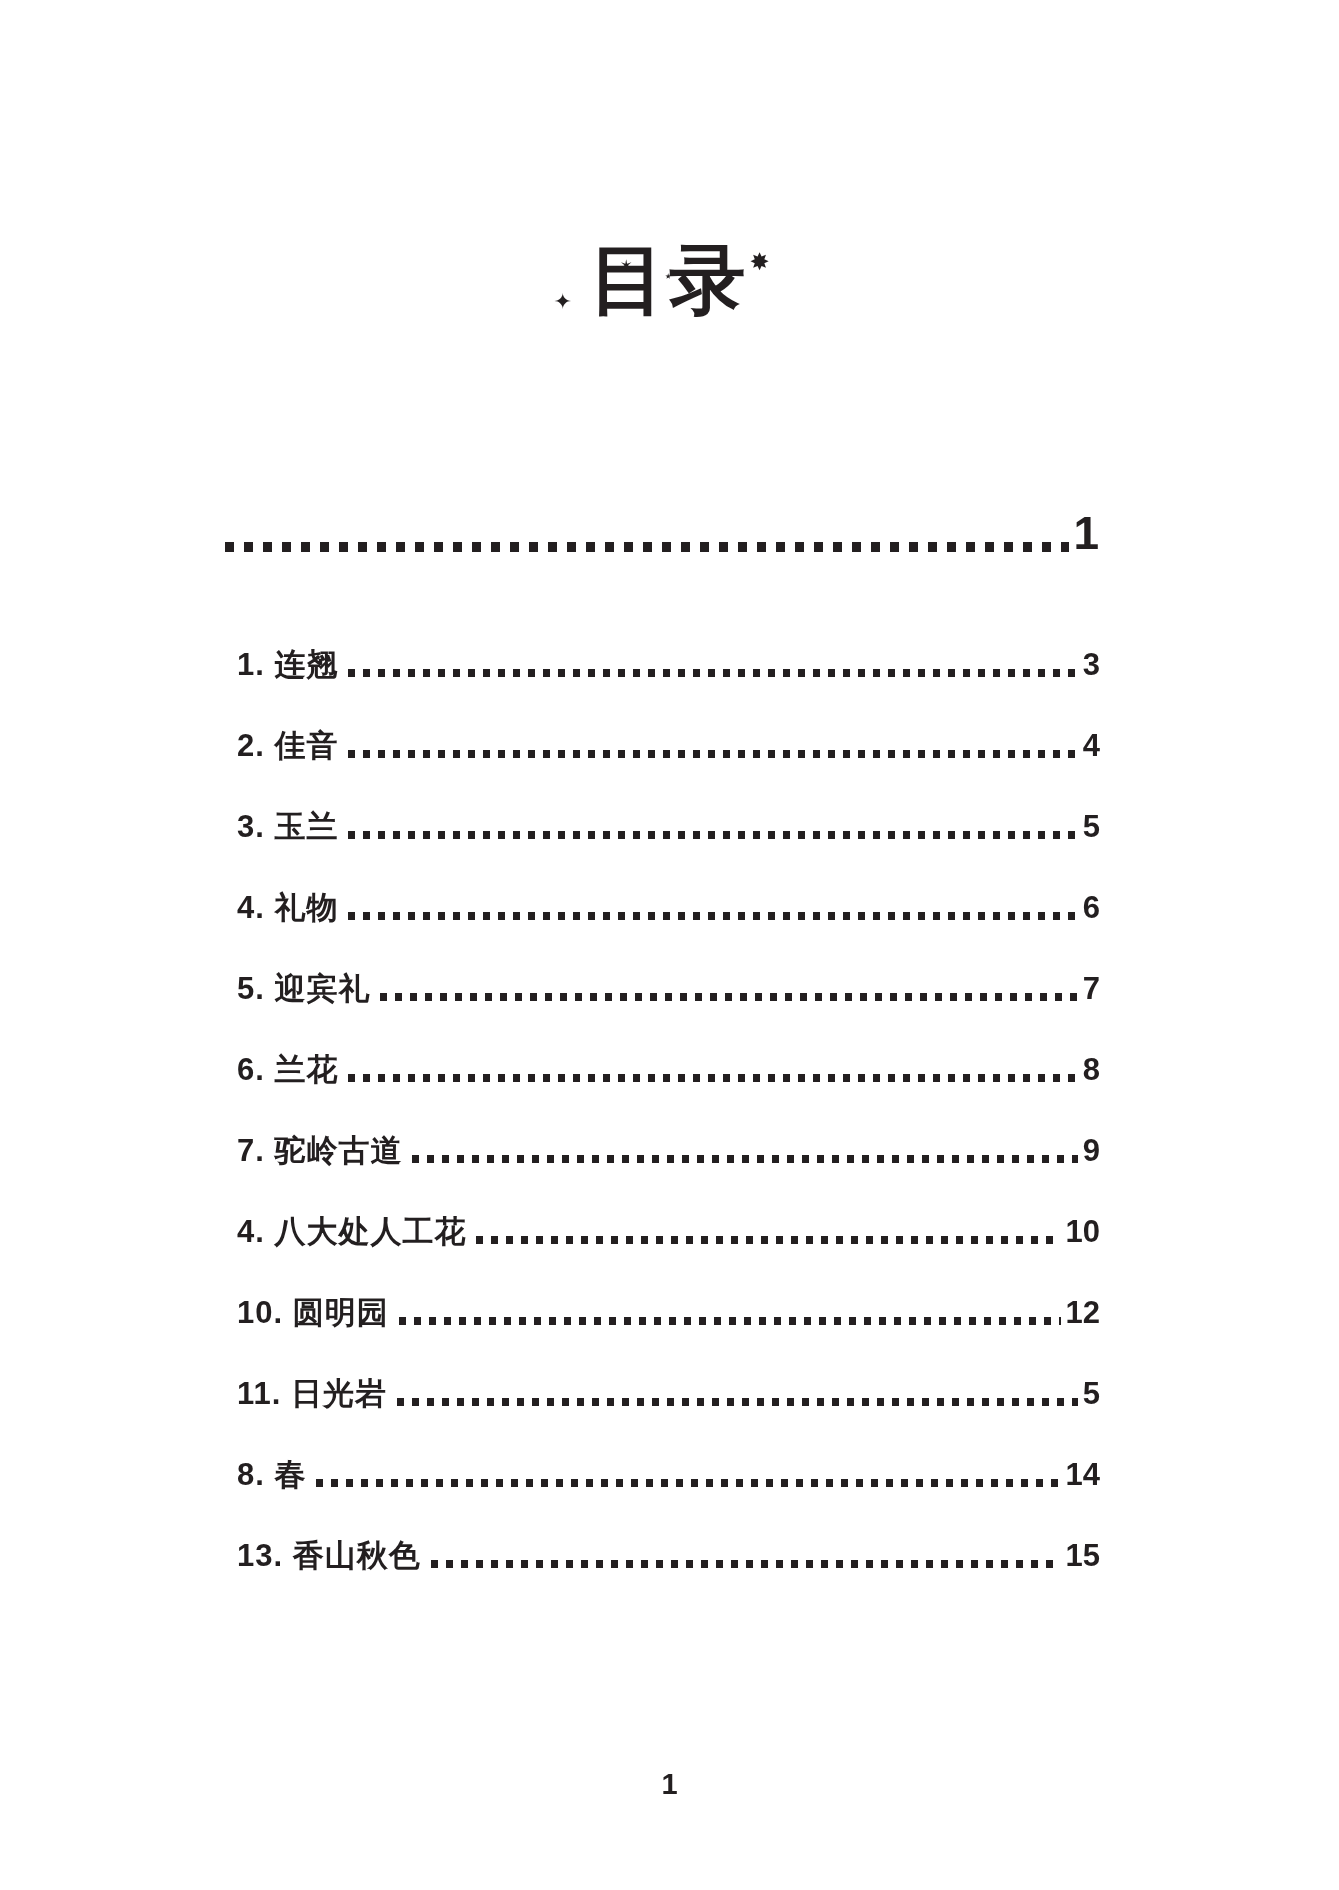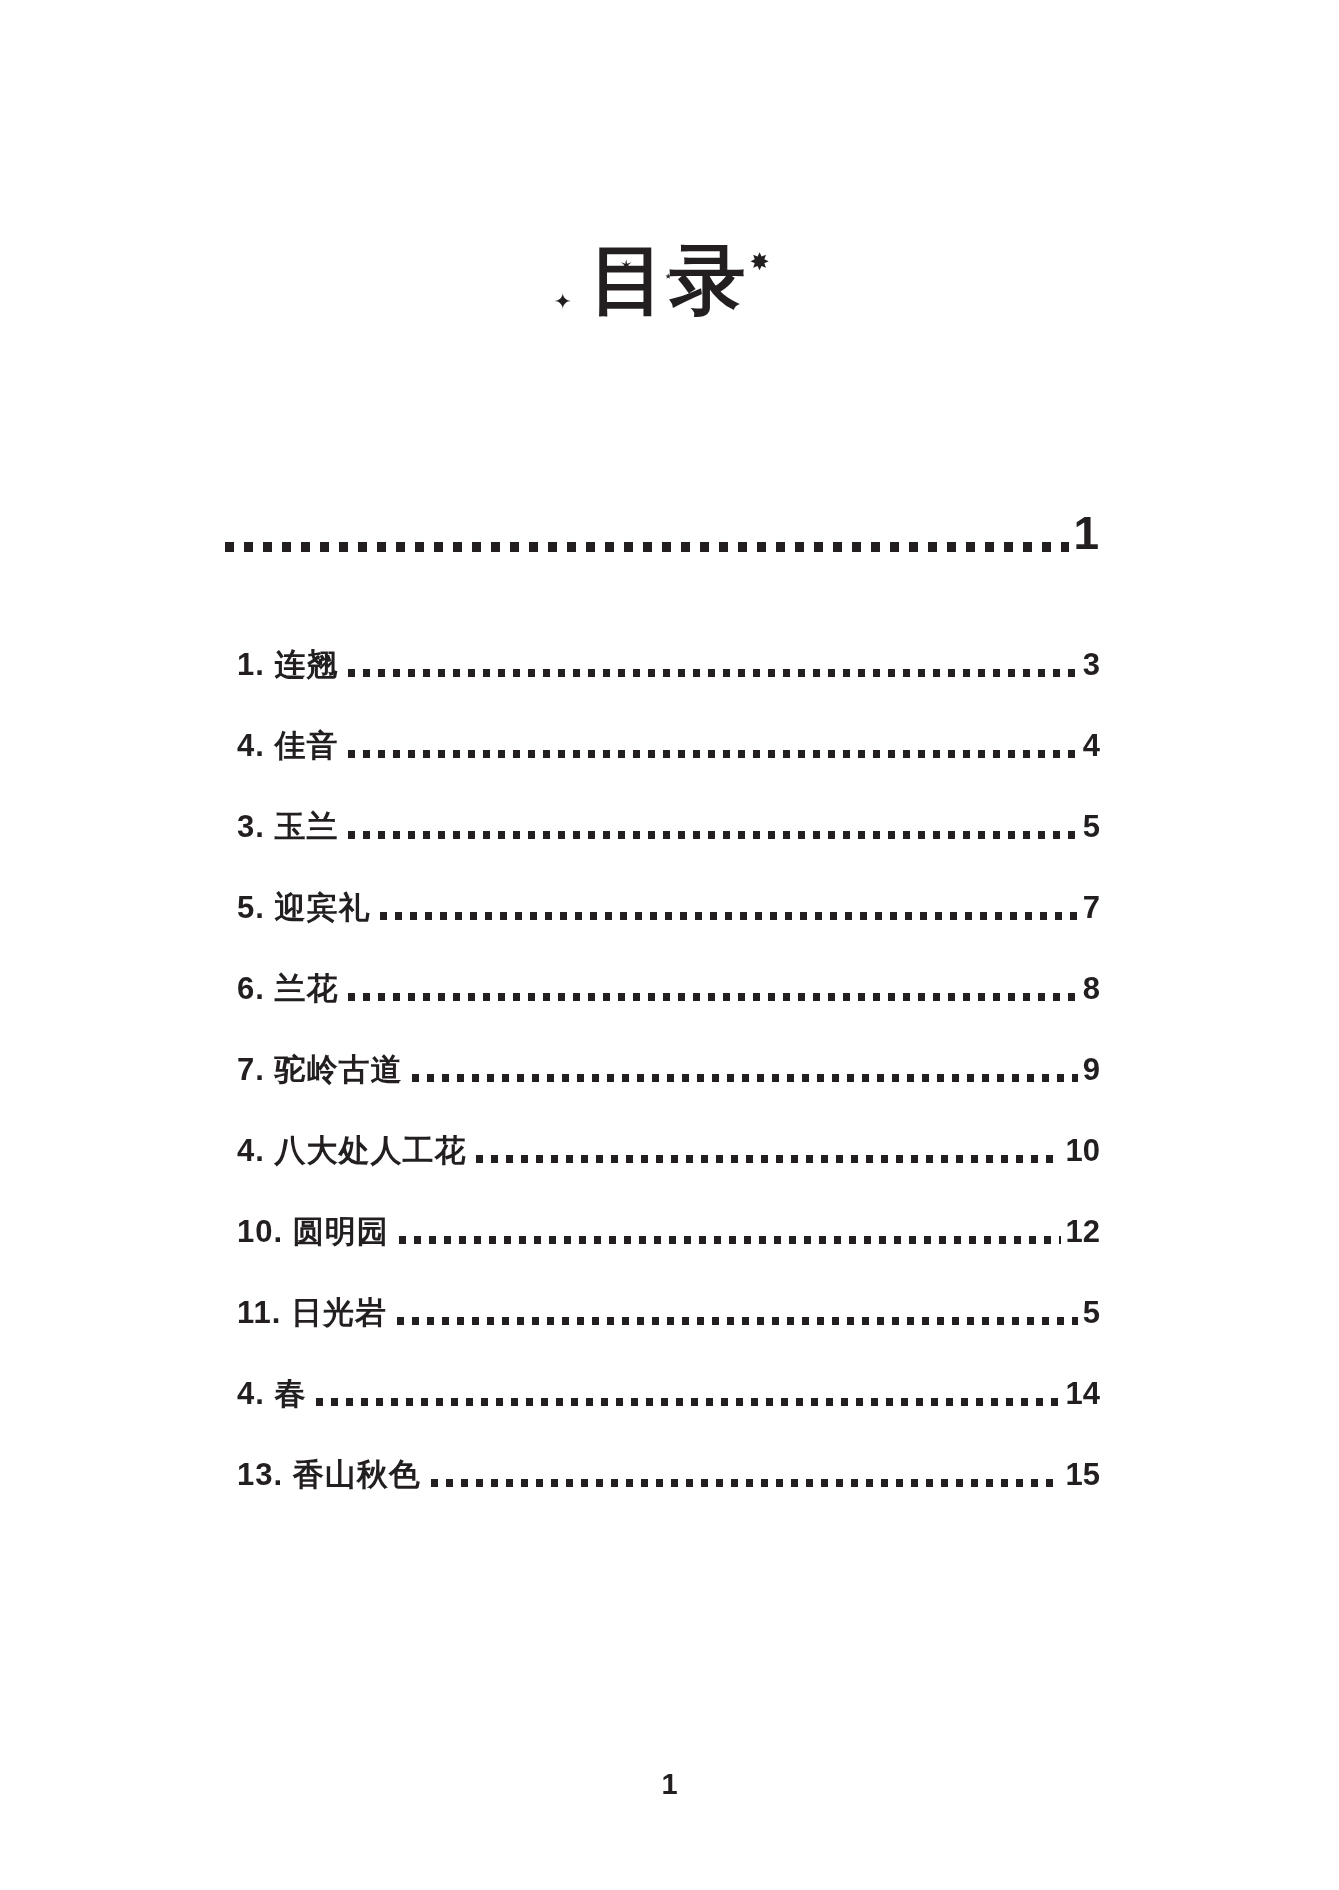--- a/index.html
+++ b/index.html
@@ -114,28 +114,33 @@
     <span class="pagenum">1</span>
   </div>
 
   <div class="toc-entries">
     <div class="toc-entry">
       <span class="label">1. 连翘</span>
       <span class="dots"></span>
       <span class="pagenum">3</span>
     </div>
     <div class="toc-entry">
-      <span class="label">4. 佳音</span>
+      <span class="label">2. 佳音</span>
       <span class="dots"></span>
       <span class="pagenum">4</span>
     </div>
     <div class="toc-entry">
       <span class="label">3. 玉兰</span>
       <span class="dots"></span>
       <span class="pagenum">5</span>
+    </div>
+    <div class="toc-entry">
+      <span class="label">4. 礼物</span>
+      <span class="dots"></span>
+      <span class="pagenum">6</span>
     </div>
     <div class="toc-entry">
       <span class="label">5. 迎宾礼</span>
       <span class="dots"></span>
       <span class="pagenum">7</span>
     </div>
     <div class="toc-entry">
       <span class="label">6. 兰花</span>
       <span class="dots"></span>
       <span class="pagenum">8</span>
@@ -154,21 +159,21 @@
       <span class="label">10. 圆明园</span>
       <span class="dots"></span>
       <span class="pagenum">12</span>
     </div>
     <div class="toc-entry">
       <span class="label">11. 日光岩</span>
       <span class="dots"></span>
       <span class="pagenum">5</span>
     </div>
     <div class="toc-entry">
-      <span class="label">4. 春</span>
+      <span class="label">8. 春</span>
       <span class="dots"></span>
       <span class="pagenum">14</span>
     </div>
     <div class="toc-entry">
       <span class="label">13. 香山秋色</span>
       <span class="dots"></span>
       <span class="pagenum">15</span>
     </div>
   </div>
 

